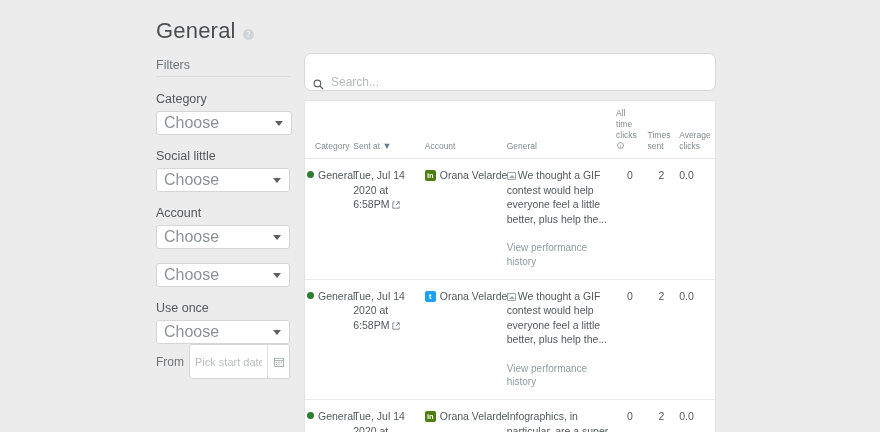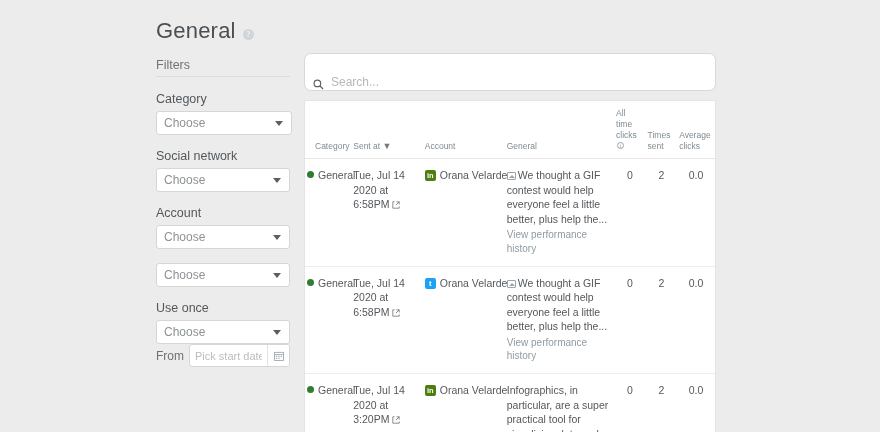--- a/index.html
+++ b/index.html
@@ -67,21 +67,21 @@
   }
   .select-box {
     position: relative;
     height: 24px;
     background: #fff;
     border: 1px solid #d6d6d6;
     border-radius: 3px;
     display: flex;
     align-items: center;
     padding: 0 7px;
-    font-size: 12px;
+    font-size: 16px;
     color: #8d9296;
     width: 134px;
   }
   .select-box.wide { width: 136px; }
   .select-caret {
     position: absolute;
     right: 8px; top: 50%;
     margin-top: -2px;
     width: 0; height: 0;
     border-left: 4px solid transparent;
@@ -104,21 +104,21 @@
     width: 33px;
     text-align: right;
     padding-right: 6px;
     font-size: 12px;
     color: #6d7276;
   }
   .date-input-wrap {
     display: flex;
     align-items: stretch;
     width: 101px;
-    height: 23px;
+    height: 35px;
     border: 1px solid #d6d6d6;
     border-radius: 3px;
     background: #fff;
     overflow: hidden;
   }
   .date-input {
     flex: 1;
     border: none;
     outline: none;
     font-family: "Liberation Sans", sans-serif;
@@ -267,27 +267,27 @@
     content: "";
     position: absolute;
     left: 1px; bottom: 1px;
     width: 0; height: 0;
     border-left: 3px solid transparent;
     border-right: 3px solid transparent;
     border-bottom: 3px solid #9ba4a9;
   }
   .perf-link {
     display: block;
-    margin-top: 2px;
+    margin-top: 15px;
     color: #8e9ba3;
     font-size: 10px;
     text-decoration: none;
   }
   td.cell-num { text-align: center; color: #54585c; }
-  td.cell-avg { text-align: center; padding-right: 8px; color: #54585c; }
+  td.cell-avg { padding-right: 8px; color: #54585c; }
 </style>
 </head>
 <body>
 
 <div id="page">
 
   <div class="page-head">
     <div class="page-title">General</div>
     <span class="help-icon">?</span>
   </div>
@@ -297,21 +297,21 @@
 
     <div class="filter-group first">
       <span class="filter-label">Category</span>
       <div class="select-box wide">
         <span>Choose</span>
         <span class="select-caret"></span>
       </div>
     </div>
 
     <div class="filter-group">
-      <span class="filter-label">Social network</span>
+      <span class="filter-label">Social little</span>
       <div class="select-box">
         <span>Choose</span>
         <span class="select-caret"></span>
       </div>
     </div>
 
     <div class="filter-group">
       <span class="filter-label">Account</span>
       <div class="select-box">
         <span>Choose</span>

